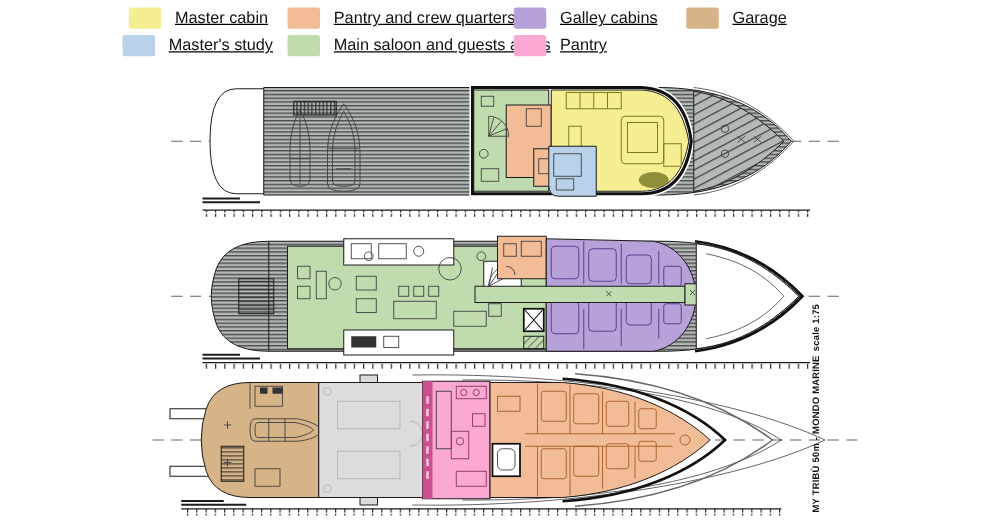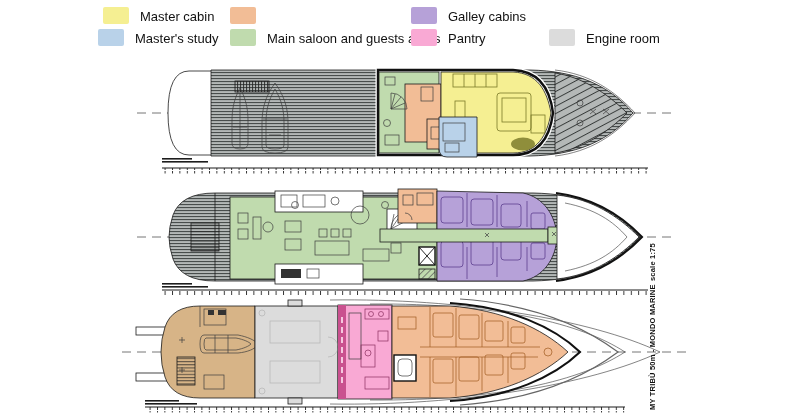--- a/index.html
+++ b/index.html
@@ -1,20 +1,20 @@
 <!DOCTYPE html>
 <html style="--master_cabin: #f5ef92; --masters_study: #b9d2e9; --pantry_crew: #f2bd96; --saloon: #c0dbae; --guests: #b6a1d8; --galley: #f9a9d4; --garage: #d7b487; --engine: #dcdcdc; --deck_base: #b4b8b7; --deck_line: #2f3333; --outline: #1b1b1b; --centerline: #666666; --galley_dark: #c9518f; --purple_line: #5d3f8f; --orange_line: #a05a20;"><head>
 <meta charset="utf-8">
 <style>
   html,body{margin:0;padding:0;background:#fff;}
   .stage{position:relative;width:800px;height:416px;background:#fff;overflow:hidden;
          font-family:"Liberation Sans", sans-serif;}
   
   .legend{position:absolute;left:0;top:0;width:800px;height:52px;}
-  .li{position:absolute;display:flex;align-items:flex-end;height:18px;}
+  .li{position:absolute;display:flex;align-items:flex-start;height:18px;text-decoration:underline;}
   .sw{display:inline-block;width:26px;height:17px;border-radius:2px;}
   .lt{margin-left:11px;font-size:13px;color:#111;white-space:nowrap;}
   
   .deck{position:absolute;}
   
   .room-master{fill:var(--master_cabin);}
   .room-study{fill:var(--masters_study);}
   .room-pantry{fill:var(--pantry_crew);}
   .room-saloon{fill:var(--saloon);}
   .room-guests{fill:var(--guests);}
@@ -80,36 +80,37 @@
     <div class="li" style="left:103px;top:6px">
       <span class="sw" style="background: rgb(245, 239, 146);"></span>
       <span class="lt">Master cabin</span>
     </div>
     <div class="li" style="left:98px;top:28px">
       <span class="sw" style="background: rgb(185, 210, 233);"></span>
       <span class="lt">Master's study</span>
     </div>
     <div class="li" style="left:230px;top:6px">
       <span class="sw" style="background: rgb(242, 189, 150);"></span>
+      <span class="lt">Pantry and crew quarters</span>
     </div>
     <div class="li" style="left:230px;top:28px">
       <span class="sw" style="background: rgb(192, 219, 174);"></span>
       <span class="lt">Main saloon and guests areas</span>
     </div>
     <div class="li" style="left:411px;top:6px">
       <span class="sw" style="background: rgb(182, 161, 216);"></span>
       <span class="lt">Galley cabins</span>
     </div>
     <div class="li" style="left:411px;top:28px">
       <span class="sw" style="background: rgb(249, 169, 212);"></span>
       <span class="lt">Pantry</span>
     </div>
-    <div class="li" style="left:549px;top:28px">
-      <span class="sw" style="background: rgb(220, 220, 220);"></span>
-      <span class="lt">Engine room</span>
+    <div class="li" style="left:549px;top:6px">
+      <span class="sw" style="background: rgb(215, 180, 135);"></span>
+      <span class="lt">Garage</span>
     </div>
   </div>
 
   <svg class="deck" style="left:135px;top:57px" width="540" height="120" viewBox="0 0 540 120">
     <g>
       <line class="cl" x1="2" y1="56" x2="538" y2="56"></line>
     </g>
     <g>
       <path d="M78,14 L54,14 Q33,14 33,56 Q33,98 54,98 L78,98 Z" fill="#fff" class="o nf" style="fill:#fff"></path>
     </g>

